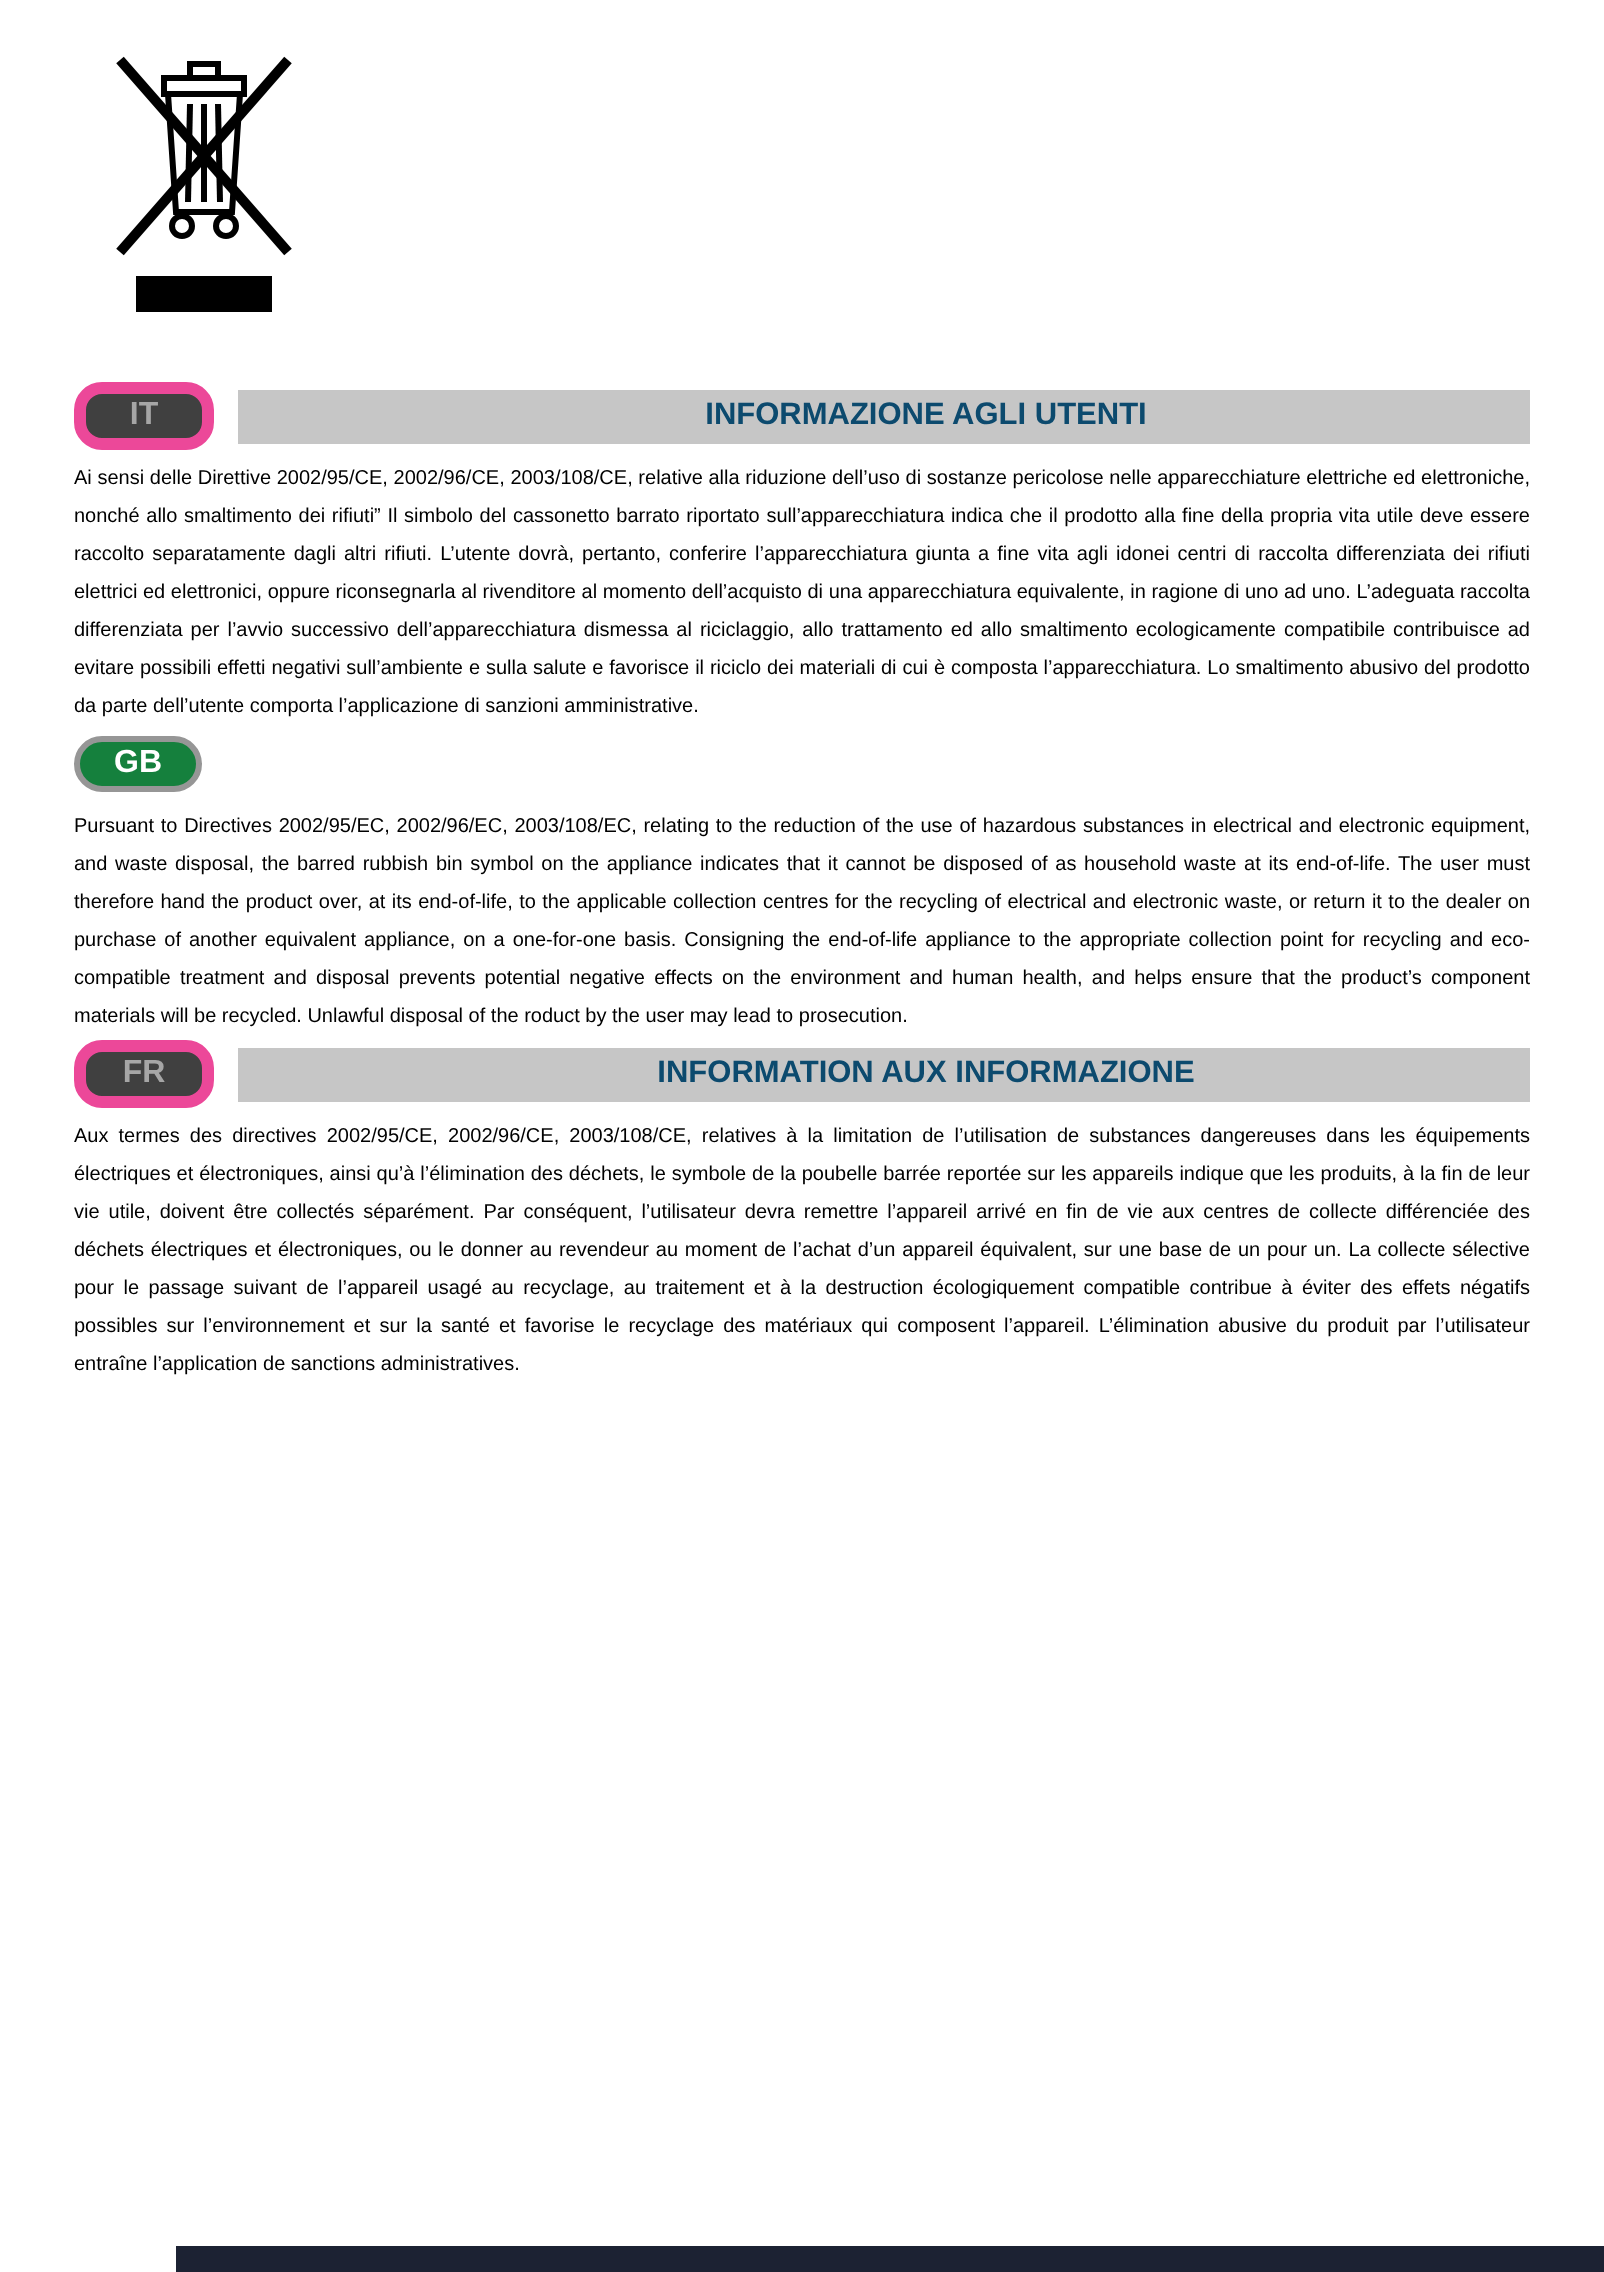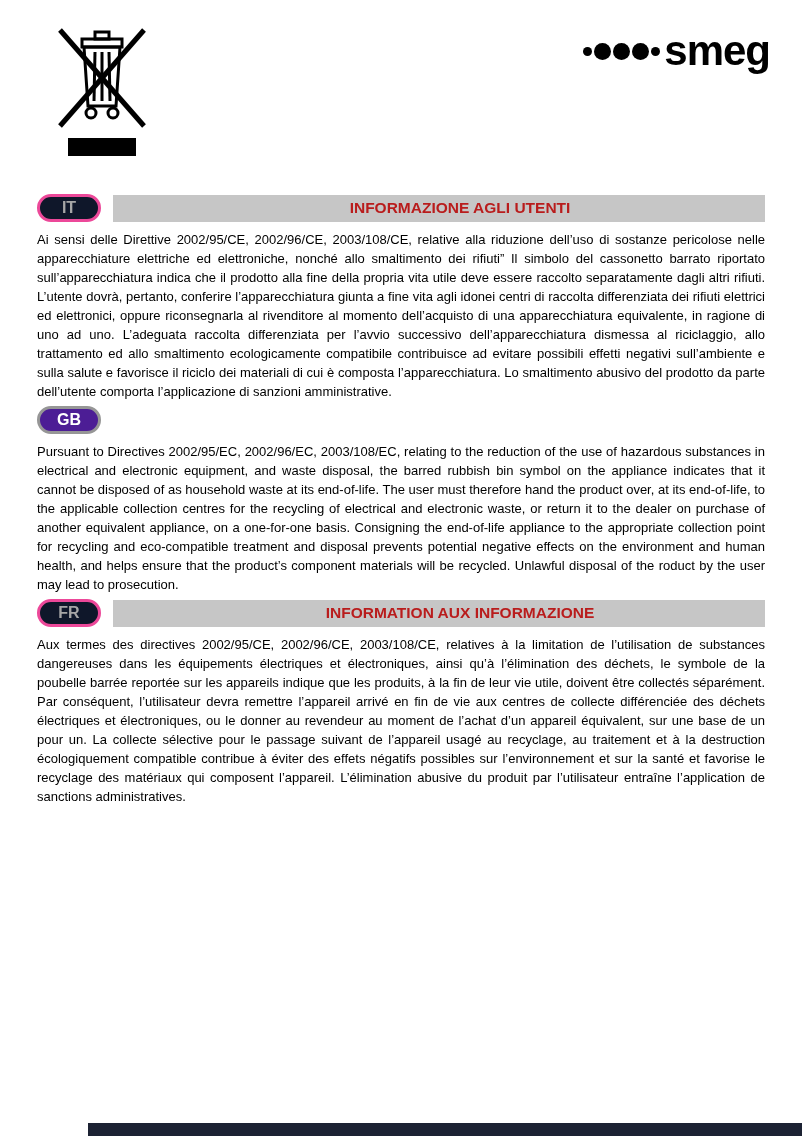--- a/index.html
+++ b/index.html
@@ -75,44 +75,44 @@
     width: 58px;
     height: 22px;
     line-height: 22px;
     text-align: center;
     font-weight: bold;
     font-size: 16px;
     border-radius: 14px;
     margin-right: 12px;
   }
   .badge.outline {
-    border: 3px solid #ec4899;
+    border: 6px solid #ec4899;
     color: #a6a6a6;
-    background: #0f172a;
+    background: #404040;
   }
   .badge.filled {
     border: 3px solid #969696;
-    background: #4c1d95;
+    background: #15803d;
     color: #ffffff;
   }
   .header-bar {
     flex: 1 1 auto;
     height: 27px;
     background: #c6c6c6;
     display: flex;
     align-items: center;
     justify-content: center;
     font-weight: bold;
     font-size: 15.5px;
-    color: #b91c1c;
+    color: #0c4a6e;
     padding-left: 42px;
   }
   .body-text {
     margin: 0 0 4px 0;
-    font-size: 13px;
+    font-size: 10px;
     line-height: 19px;
     color: #000000;
     text-align: justify;
   }
 
   
   .footer-bar {
     position: absolute;
     left: 88px;
     right: 0;
@@ -145,28 +145,20 @@
       </g>
 
       <g stroke="#000" stroke-width="5">
         <line x1="8" y1="8" x2="92" y2="104"></line>
         <line x1="92" y1="8" x2="8" y2="104"></line>
       </g>
     </svg>
     <div class="weee-bar"></div>
   </div>
 
-  <div class="logo">
-    <span class="dot d-small"></span>
-    <span class="dot d-big"></span>
-    <span class="dot d-big"></span>
-    <span class="dot d-big"></span>
-    <span class="dot d-small"></span>
-    <span class="logo-text">smeg</span>
-  </div>
 
   <div class="content">
 
     <section class="lang-section">
       <div class="section-header">
         <span class="badge outline">IT</span>
         <div class="header-bar">
           <span>INFORMAZIONE AGLI UTENTI</span>
         </div>
       </div>

